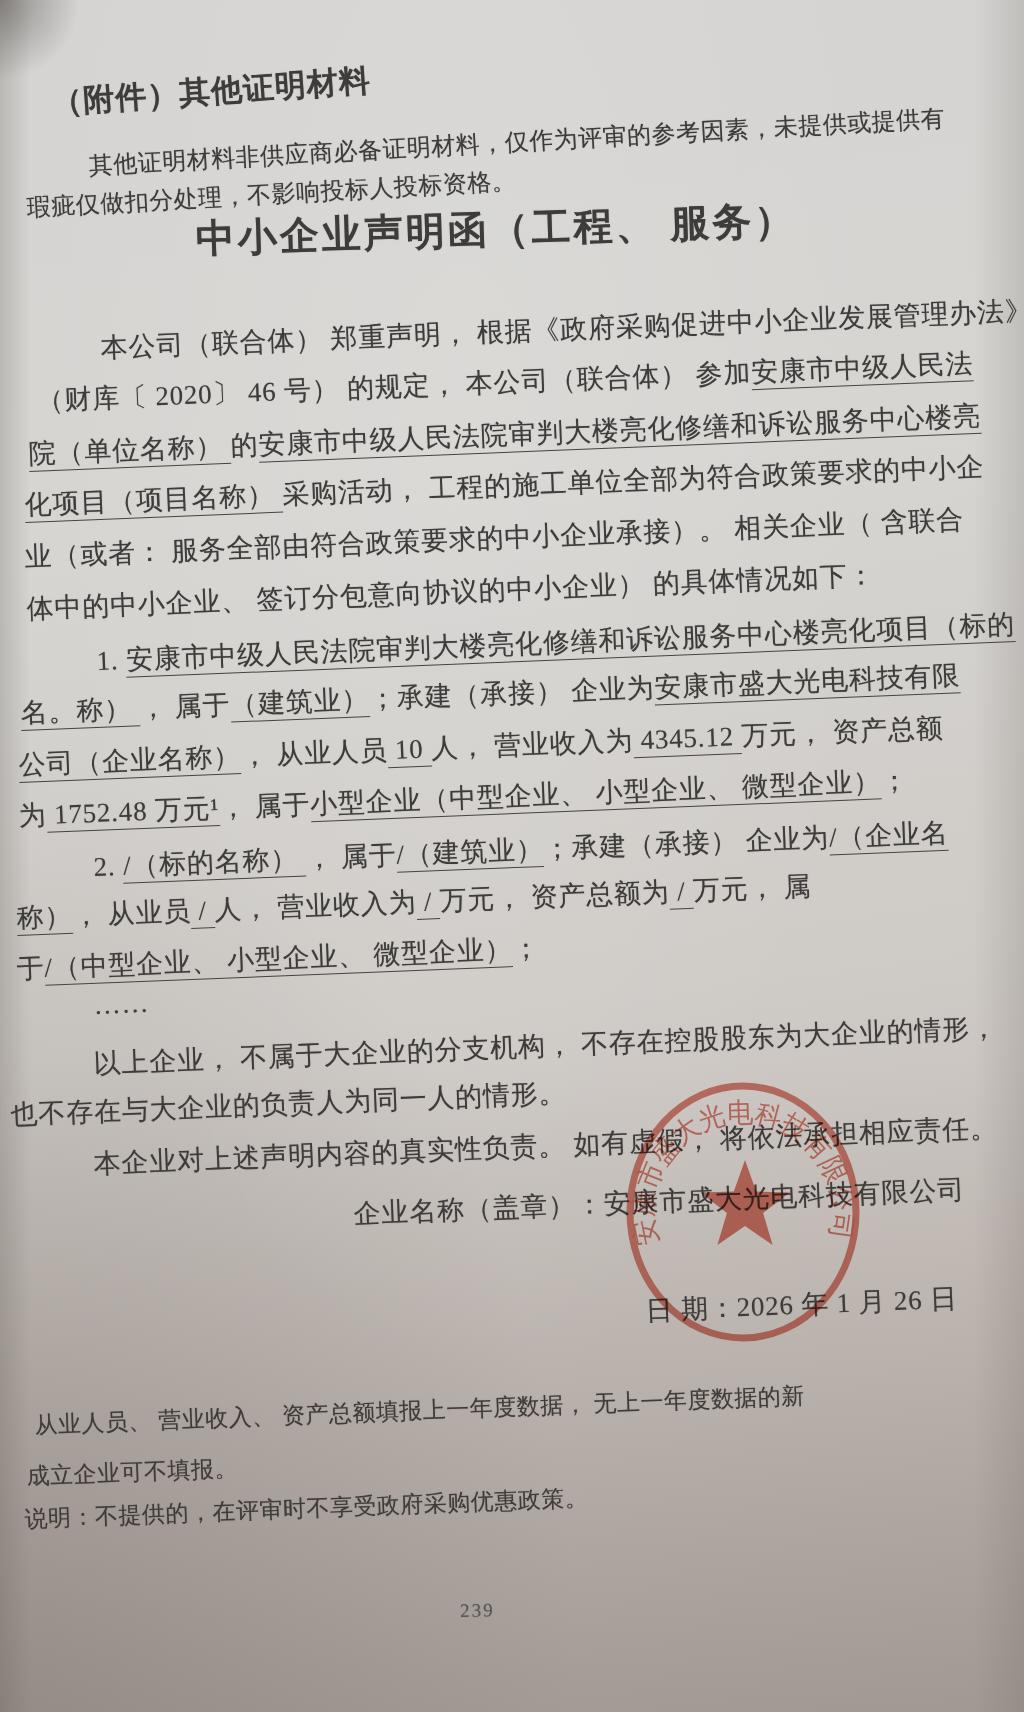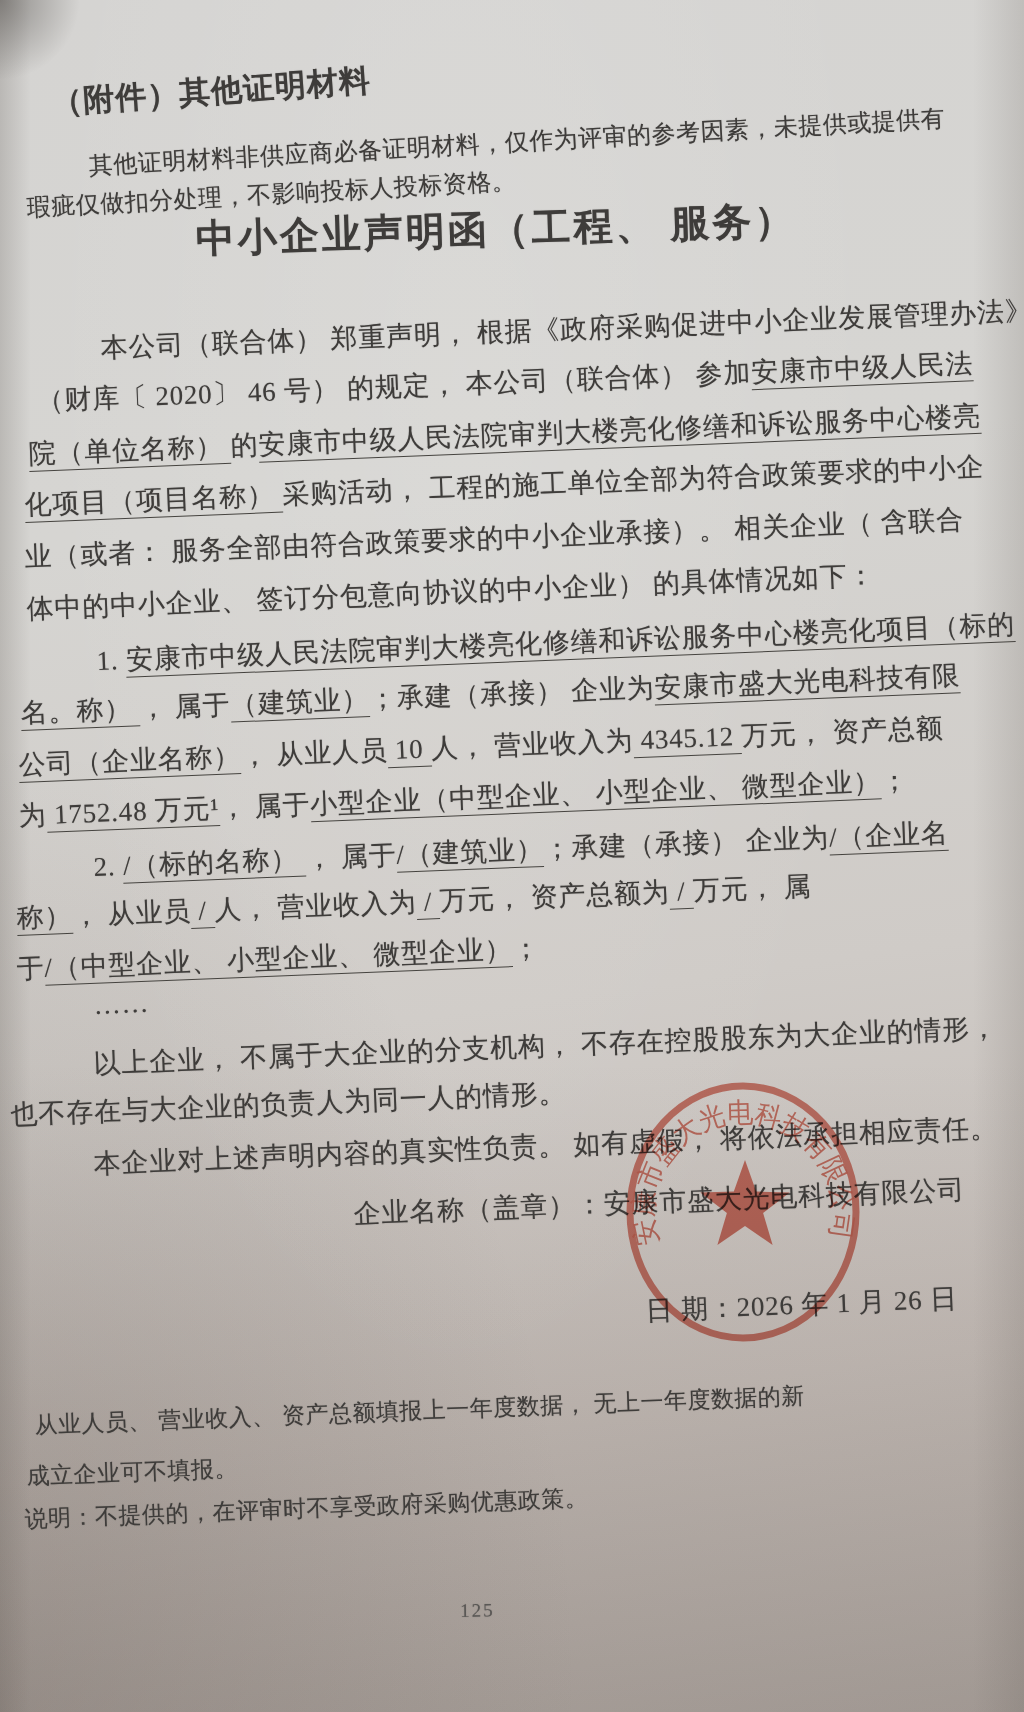--- a/index.html
+++ b/index.html
@@ -58,21 +58,21 @@
 <div class="txt bline" style="left:93px;top:1046px;"><span>以上企业， 不属于大企业的分支机构， 不存在控股股东为大企业的情形，</span></div>
 <div class="txt bline" style="left:10px;top:1097px;"><span>也不存在与大企业的负责人为同一人的情形。</span></div>
 <div class="txt bline" style="left:93px;top:1146px;"><span>本企业对上述声明内容的真实性负责。 如有虚假， 将依法承担相应责任。</span></div>
 <div class="txt bline" style="left:353px;top:1196px;"><span>企业名称（盖章）：安康市盛大光电科技有限公司</span></div>
 <div class="txt bline" style="left:645px;top:1293px;"><span>日  期：2026 年 1 月 26 日</span></div>
 
 <div class="txt note" style="left:34px;top:1410px;">从业人员、 营业收入、 资产总额填报上一年度数据， 无上一年度数据的新</div>
 <div class="txt note" style="left:26px;top:1461px;">成立企业可不填报。</div>
 <div class="txt note" style="left:24px;top:1504px;">说明：不提供的，在评审时不享受政府采购优惠政策。</div>
 
-<div class="txt pageno" style="left:460px;top:1600px;">125</div>
+<div class="txt pageno" style="left:460px;top:1600px;">239</div>
 
 <svg class="stamp" viewBox="0 0 270 282">
   <g fill="#d4523f">
     <ellipse cx="135" cy="140" rx="113" ry="126" fill="none" stroke-width="7" stroke-opacity=".85" stroke="#d4523f"></ellipse>
     <polygon fill-opacity=".9" points="137,88 148.2,119.6 181.7,120.5 155.1,140.9 164.6,173 137,154 109.4,173 118.9,140.9 92.3,120.5 125.8,119.6"></polygon>
     <path id="stamp-arc" d="M 50.4 170.8 A 90 90 0 1 1 219.6 170.8" fill="none"></path>
     <text font-size="28" font-family="Liberation Serif, DejaVu Serif, serif" fill-opacity=".88">
       <textPath href="#stamp-arc" startOffset="0" textLength="340" lengthAdjust="spacingAndGlyphs">安康市盛大光电科技有限公司</textPath>
     </text>
   </g>

